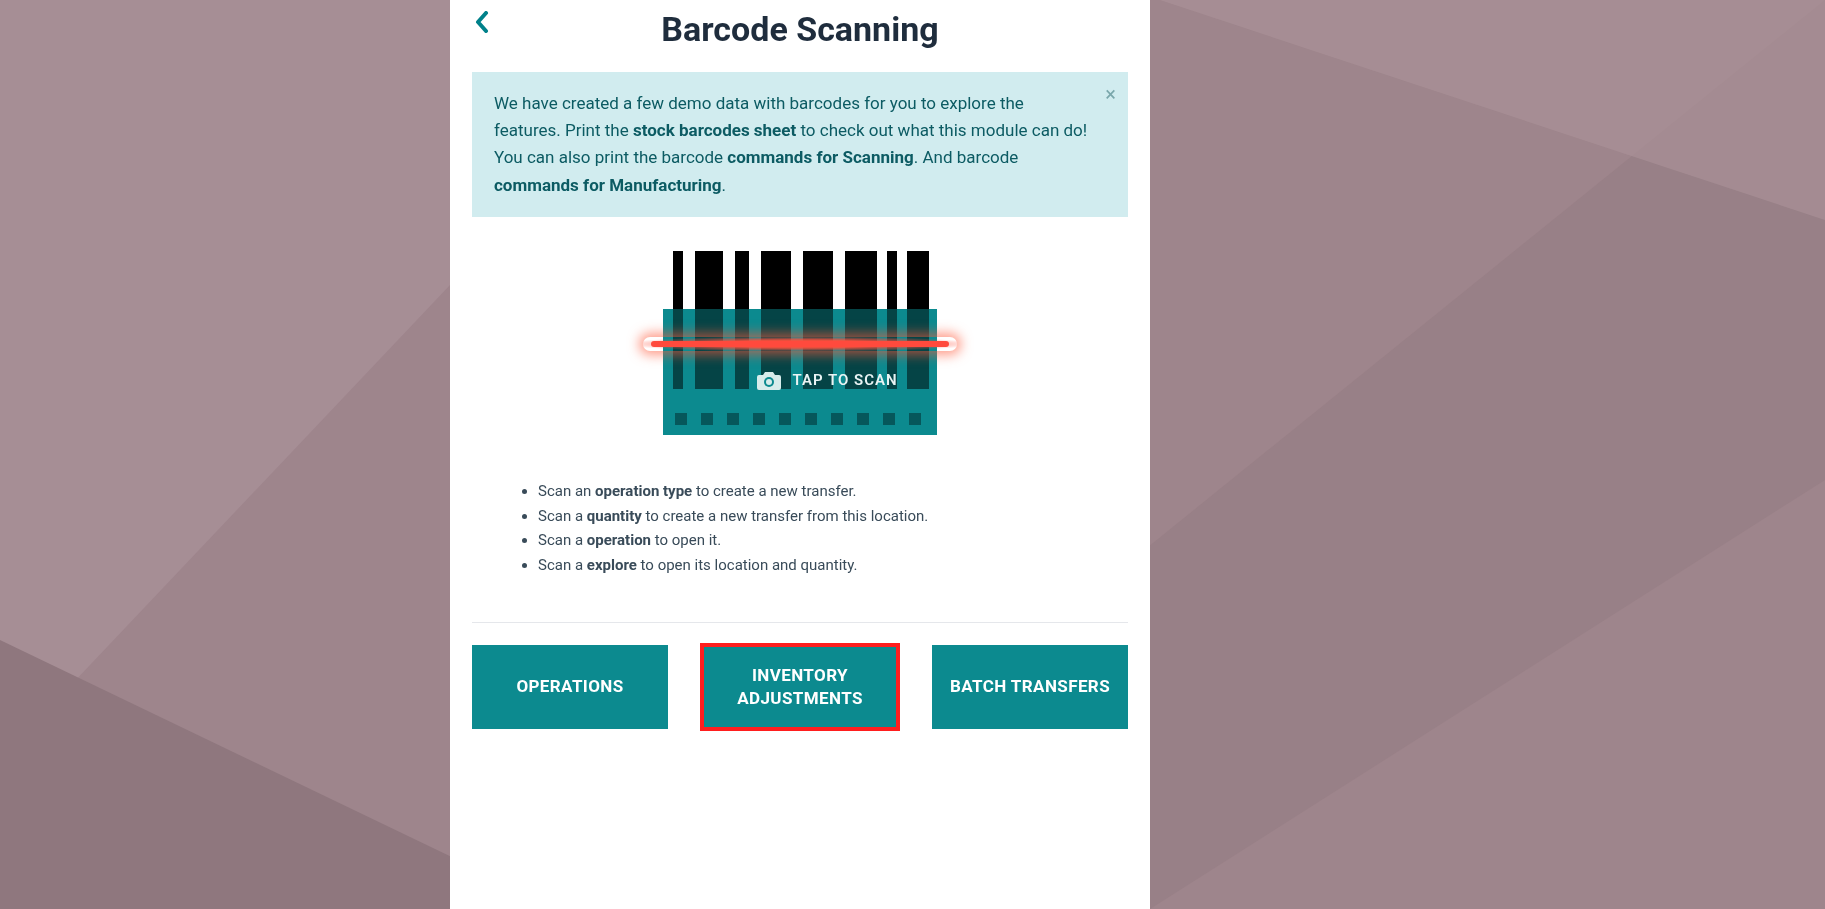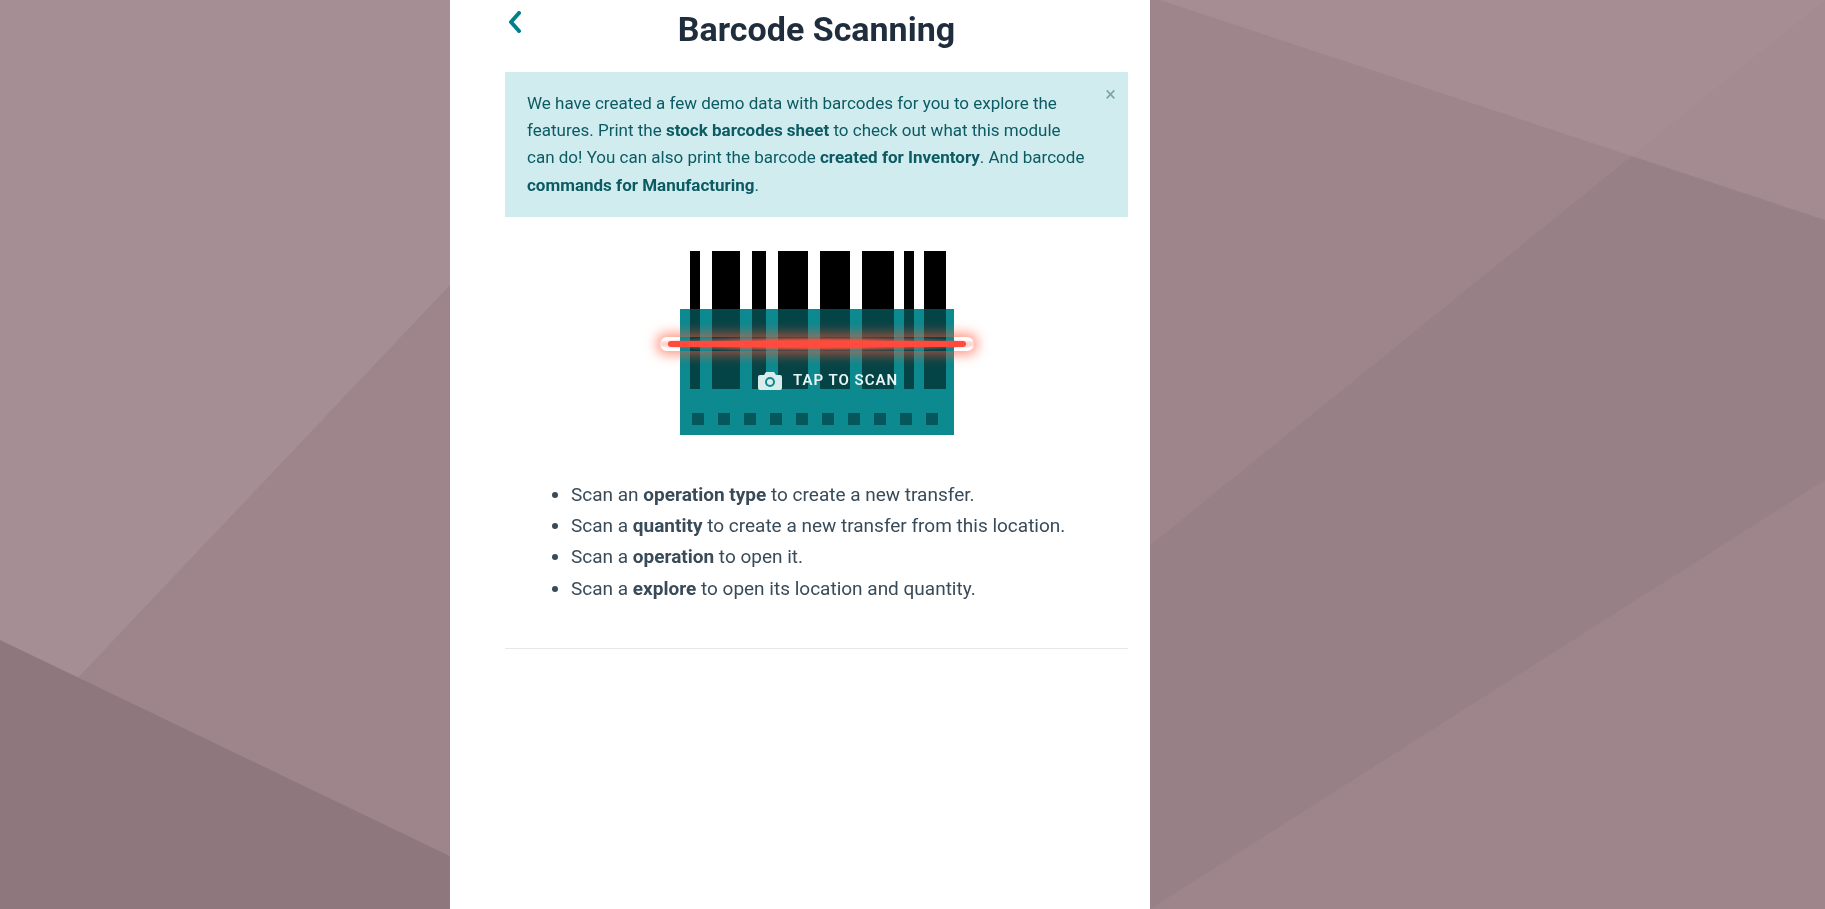--- a/index.html
+++ b/index.html
@@ -23,21 +23,20 @@
     height: 100%;
   }
   .card {
     position: absolute;
     left: 450px;
     top: 0;
     width: 700px;
     height: 909px;
     background: #ffffff;
     box-sizing: border-box;
-    padding-left: 33px;
   }
   .header {
     position: relative;
     height: 56px;
     display: flex;
     align-items: center;
     justify-content: center;
   }
   .back-btn {
     position: absolute;
@@ -127,36 +126,36 @@
     top: 90px;
     left: -12px;
     width: 298px;
     height: 6px;
     background: #ff4a3d;
     border-radius: 3px;
   }
   .tap-row {
     position: absolute;
     top: 118px;
-    left: 0;
+    left: 16px;
     width: 296px;
     text-align: center;
     color: #e9f4f4;
     font-size: 15px;
     letter-spacing: 1px;
     font-weight: 600;
     display: flex;
     align-items: center;
     justify-content: center;
     gap: 10px;
   }
   .instructions {
     margin: 44px 60px 0 60px;
     color: #394b59;
-    font-size: 19px;
+    font-size: 15px;
     line-height: 1.65;
   }
   .instructions ul {
     margin: 0;
     padding-left: 28px;
   }
   .instructions b {
     font-weight: 700;
   }
   .divider {
@@ -209,21 +208,21 @@
   <div class="header">
     <div class="back-btn">
       <svg width="16" height="22" viewBox="0 0 16 22">
         <polyline points="12,2 4,11 12,20" fill="none" stroke="#00818a" stroke-width="4" stroke-linecap="round" stroke-linejoin="round"></polyline>
       </svg>
     </div>
     <h1 class="title">Barcode Scanning</h1>
   </div>
 
   <div class="alert">
-    <span>We have created a few demo data with barcodes for you to explore the features. Print the </span><span class="link">stock barcodes sheet</span><span> to check out what this module can do! You can also print the barcode </span><span class="link">created for Inventory</span><span>. And barcode </span><span class="link">commands for Manufacturing</span><span>.</span>
+    <span>We have created a few demo data with barcodes for you to explore the features. Print the </span><span class="link">stock barcodes sheet</span><span> to check out what this module can do! You can also print the barcode </span><span class="link">commands for Scanning</span><span>. And barcode </span><span class="link">commands for Manufacturing</span><span>.</span>
     <div class="alert-close">
       <span>×</span>
     </div>
   </div>
 
   <div class="scan-area">
 
     <svg width="274" height="184" style="position:absolute;top:0;left:0">
 
       <g fill="#000000">
@@ -281,14 +280,19 @@
     <ul>
       <li><span>Scan an </span><b>operation type</b><span> to create a new transfer.</span></li>
       <li><span>Scan a </span><b>quantity</b><span> to create a new transfer from this location.</span></li>
       <li><span>Scan a </span><b>operation</b><span> to open it.</span></li>
       <li><span>Scan a </span><b>explore</b><span> to open its location and quantity.</span></li>
     </ul>
   </div>
 
   <div class="divider"></div>
 
+  <div class="button-row">
+    <div class="big-btn">OPERATIONS</div>
+    <div class="big-btn highlight">INVENTORY ADJUSTMENTS</div>
+    <div class="big-btn">BATCH TRANSFERS</div>
+  </div>
 
 </div>
 
 </body></html>

